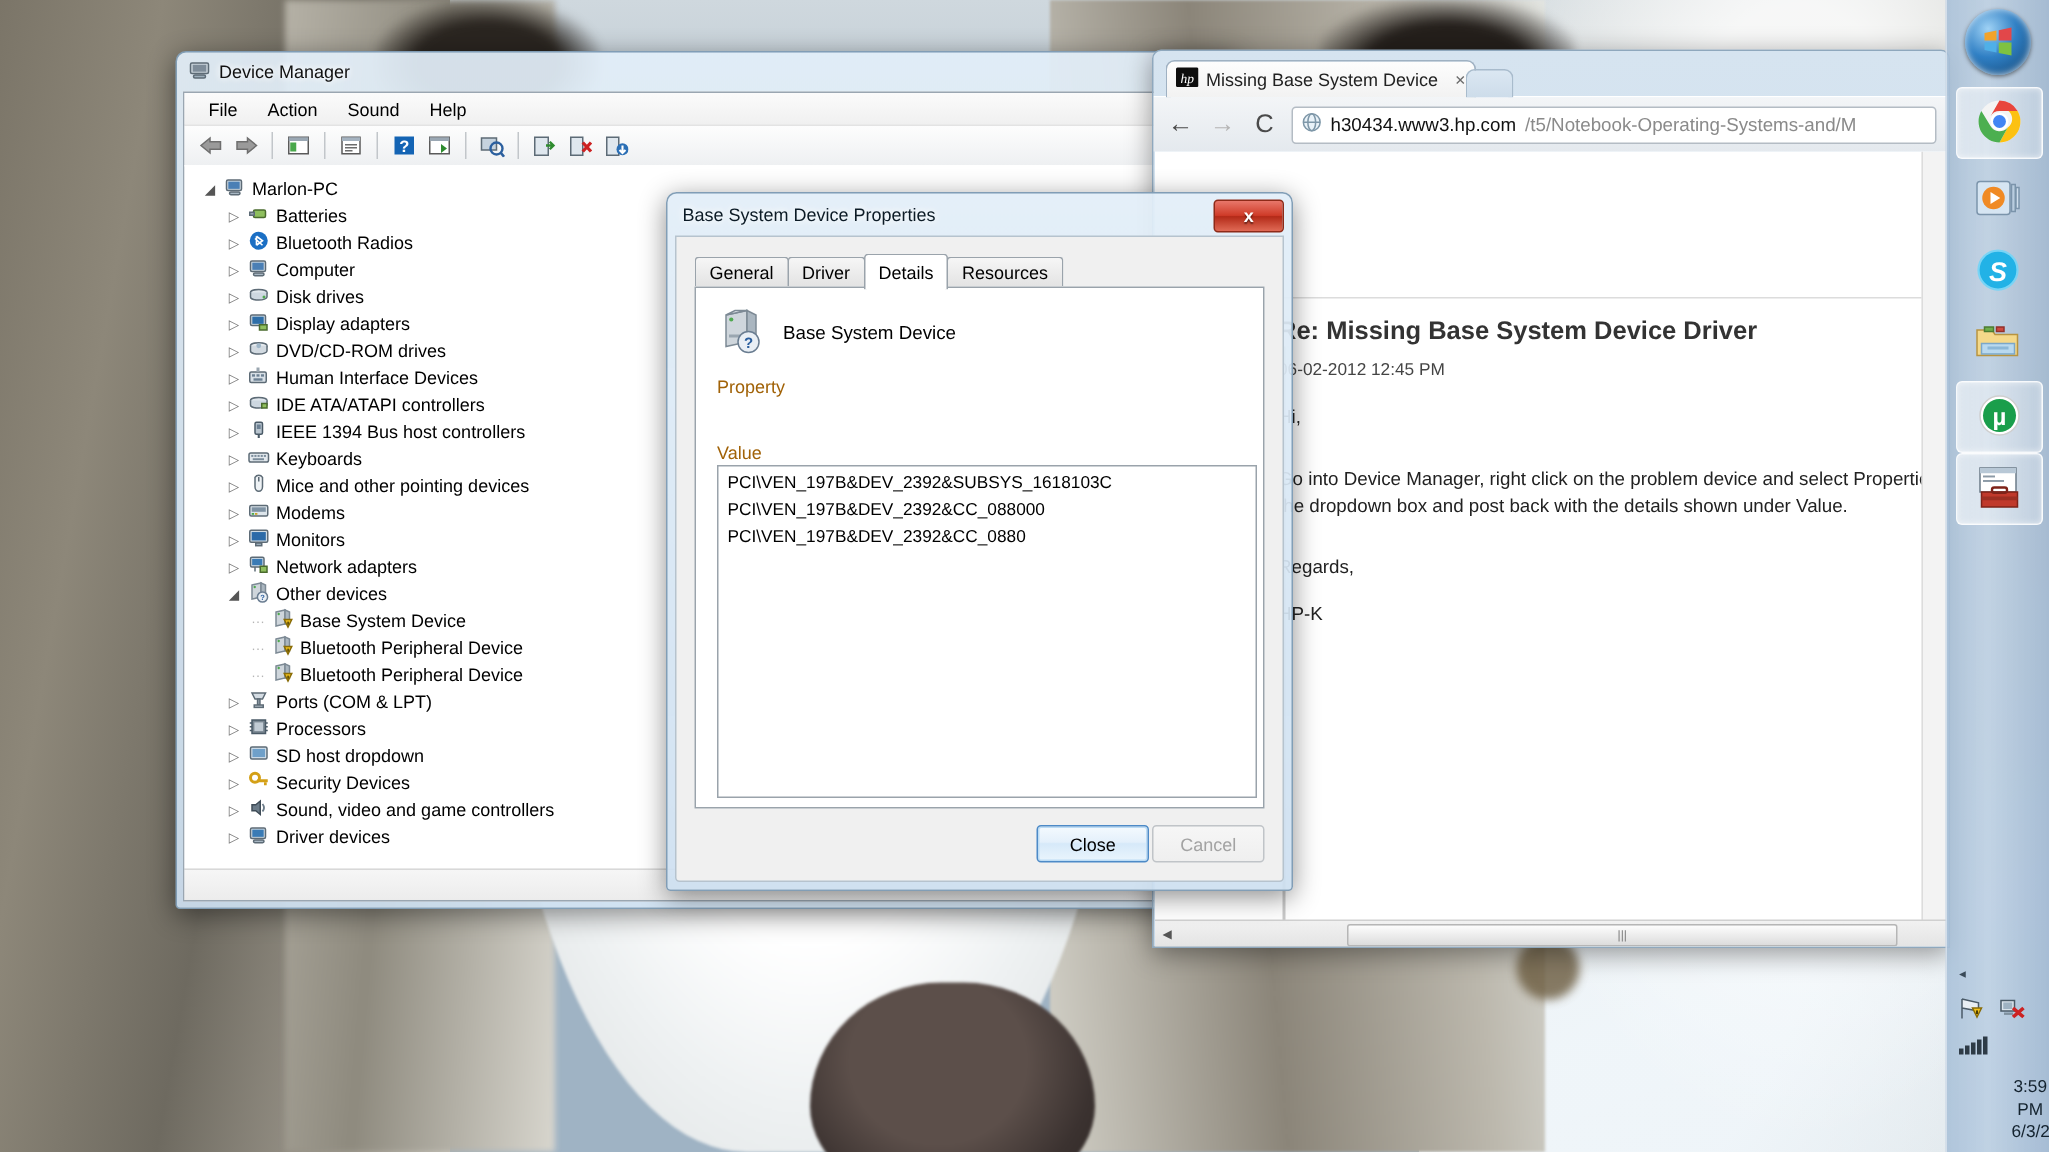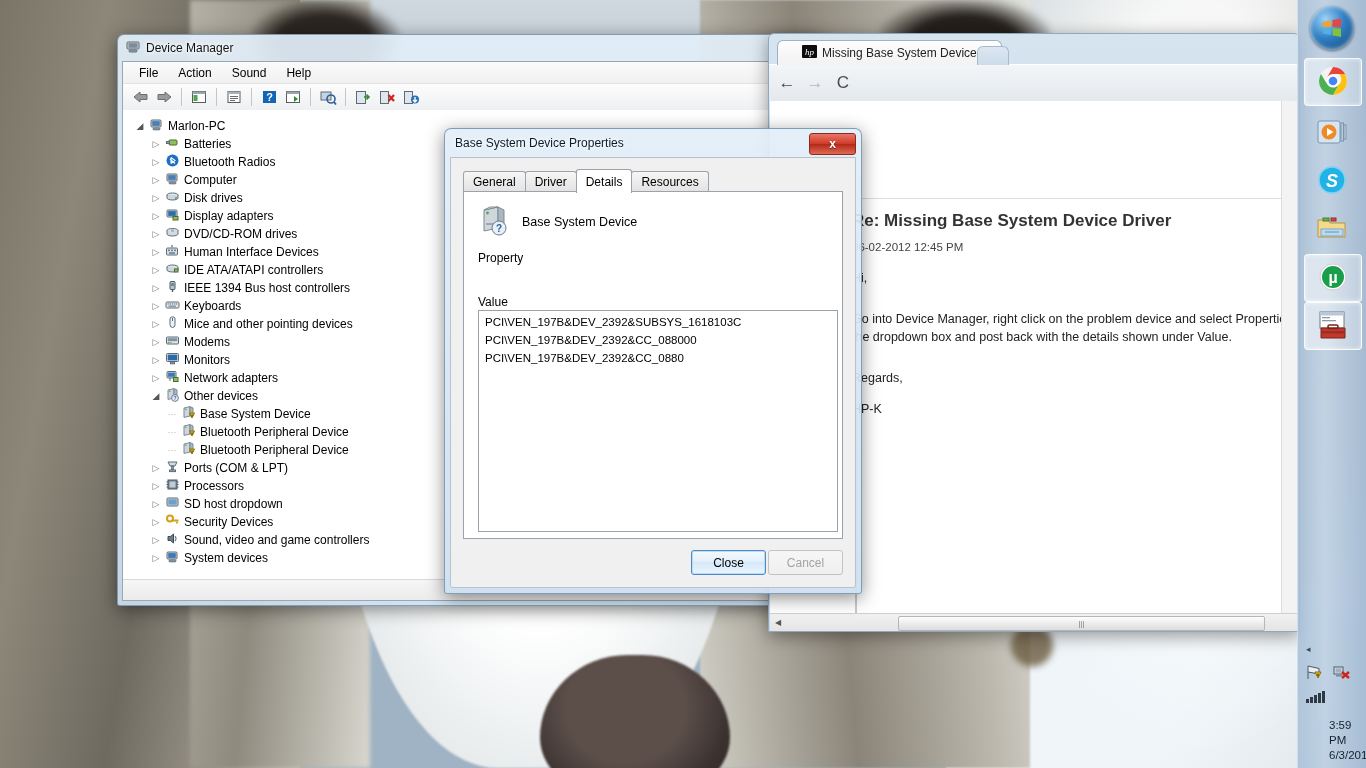--- a/index.html
+++ b/index.html
@@ -140,21 +140,21 @@
     border: 1px solid #8fa8bd; border-radius: 6px 6px 0 0;
     box-shadow: 0 4px 18px rgba(0,0,0,.4);
     overflow: hidden;
   }
   .tabstrip { height: 30px; position: relative; }
   .ctab {
     position: absolute; left: 8px; top: 6px; height: 24px; width: 195px;
     background: linear-gradient(180deg,#fdfdfd,#f2f2f2);
     border: 1px solid #9fb1c2; border-bottom: none;
     border-radius: 6px 6px 0 0;
-    display: flex; align-items: center; padding: 0 4px 0 24px; gap: 5px;
+    display: flex; align-items: center; padding: 0 4px 0 6px; gap: 5px;
   }
   .ctab-title {
     font-size: 12px; color: #222; flex: 1 1 auto; overflow: hidden;
     text-overflow: clip; white-space: nowrap;
   }
   .ctab-close { color: #6b6b6b; font-size: 12px; padding: 0 2px; }
   .ctab-new {
     position: absolute; left: 208px; top: 12px; width: 30px; height: 18px;
     background: linear-gradient(180deg,#dbe7f2,#cddcea);
     border: 1px solid #a8bbcc; border-bottom: none; border-radius: 6px 6px 0 0;
@@ -226,21 +226,21 @@
   }
   .dtab.active {
     height: 23px; background: #fff; border-color: #9aa3ab; z-index: 2; position: relative;
   }
   .tabpane {
     position: absolute; left: 12px; right: 12px; top: 33px; bottom: 48px;
     background: #fff; border: 1px solid #9aa3ab;
   }
   .dev-header { display: flex; align-items: center; gap: 12px; padding: 12px 0 0 14px; }
   .dev-name { font-size: 12.5px; color: #000; }
-  .field-label { position: absolute; font-size: 12px; color: #000000; }
+  .field-label { position: absolute; font-size: 12px; color: #a16207; }
   .combo {
     position: absolute; height: 21px; background: linear-gradient(180deg,#fefefe,#f0f0f0);
     border: 1px solid #9aa3ab; display: flex; align-items: center; padding-left: 6px;
     font-size: 12px; color: #000; border-radius: 2px;
   }
   .combo .caret {
     position: absolute; right: 0; top: 0; bottom: 0; width: 19px;
     display: flex; align-items: center; justify-content: center;
     background: linear-gradient(180deg,#fbfbfb,#e8e8e8); border-left: 1px solid #cbd0d5;
     font-size: 8px; color: #1b1b1b;
@@ -288,21 +288,21 @@
     border: 1px solid rgba(255,255,255,.85); border-radius: 4px;
     box-shadow: 0 0 4px rgba(255,255,255,.6) inset;
   }
   .tray {
     position: absolute; left: 0; right: 0; bottom: 0; height: 130px;
   }
   .tray-expand { position: absolute; left: 8px; top: 6px; font-size: 9px; color: #3a4a58; }
   .tray-icons { position: absolute; left: 8px; top: 26px; display: flex; gap: 8px; }
   .tray-icons2 { position: absolute; left: 8px; top: 52px; }
   .clock {
-    position: absolute; left: 0; right: 0; top: 80px; text-align: left;
+    position: absolute; left: 12px; right: 0; top: 80px; text-align: center;
     font-size: 11.5px; color: #13222e; line-height: 15px; padding-left: 31px;
   }
   .sig-bars { display: flex; align-items: flex-end; gap: 1px; height: 13px; }
   .sig-bars i { width: 3px; background: #2e3b46; display: block; }
 
   .nowrap { white-space: nowrap; }
 </style>
 </head>
 <body>
 
@@ -703,21 +703,21 @@
             </div>
             <div class="node" style="padding-left: 16px;">
               <span class="exp">▷</span>
               <span class="ico">
                 <span><svg width="15" height="15" viewBox="0 0 15 15">
                     <rect x="2" y="3" width="10" height="7" rx="1" fill="#cfdbe4" stroke="#5d6b76"></rect>
                     <rect x="3.2" y="4.1" width="7.6" height="4.8" fill="#3a7bb5"></rect>
                     <rect x="4" y="11" width="7" height="1.8" rx="0.9" fill="#a8b7c3" stroke="#5d6b76"></rect>
                   </svg></span>
               </span>
-              <span class="lbl">System devices</span>
+              <span class="lbl">Driver devices</span>
             </div>
           </div>
       </div>
       <div class="statusbar"></div>
     </div>
   </div>
 
   <div id="browser">
     <div class="tabstrip">
       <div class="ctab">
@@ -730,20 +730,31 @@
         <span class="ctab-title">Missing Base System Device</span>
         <span class="ctab-close">×</span>
       </div>
       <div class="ctab-new"></div>
     </div>
 
     <div class="omnibox-row">
       <span class="nav-btn">←</span>
       <span class="nav-btn disabled">→</span>
       <span class="nav-btn">C</span>
+      <div class="omnibox">
+        <span>
+          <svg width="13" height="13" viewBox="0 0 13 13">
+            <circle cx="6.5" cy="6.5" r="5.6" fill="#e9f2f8" stroke="#7e97a8"></circle>
+            <ellipse cx="6.5" cy="6.5" rx="2.6" ry="5.6" fill="none" stroke="#7e97a8"></ellipse>
+            <line x1="1" y1="6.5" x2="12" y2="6.5" stroke="#7e97a8"></line>
+          </svg>
+        </span>
+        <span class="url-strong nowrap">h30434.www3.hp.com</span>
+          <span class="url-dim nowrap">/t5/Notebook-Operating-Systems-and/M</span>
+      </div>
     </div>
 
     <div class="page">
       <div class="page-inner">
         <div class="post-rule"></div>
         <div class="post-leftbar"></div>
         <div class="post-title">Re: Missing Base System Device Driver</div>
         <div class="post-date">06-02-2012 12:45 PM</div>
         <div class="post-line" style="top:170px;">Hi,</div>
         <div class="post-line" style="top:211px;">Go into Device Manager, right click on the problem device and select Properties.  Cli</div>

